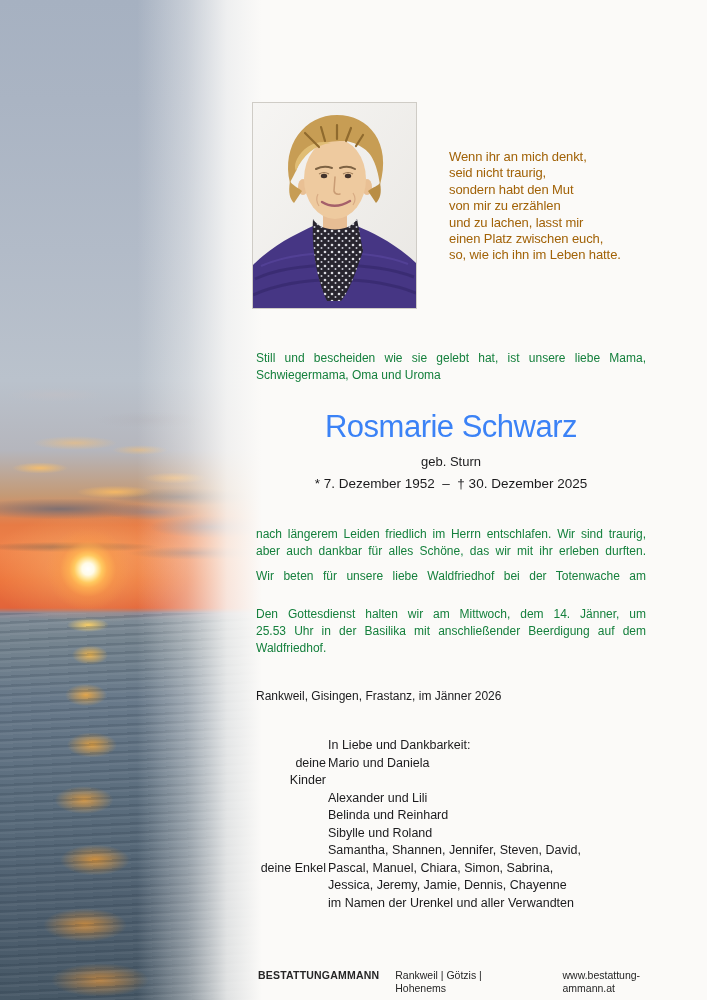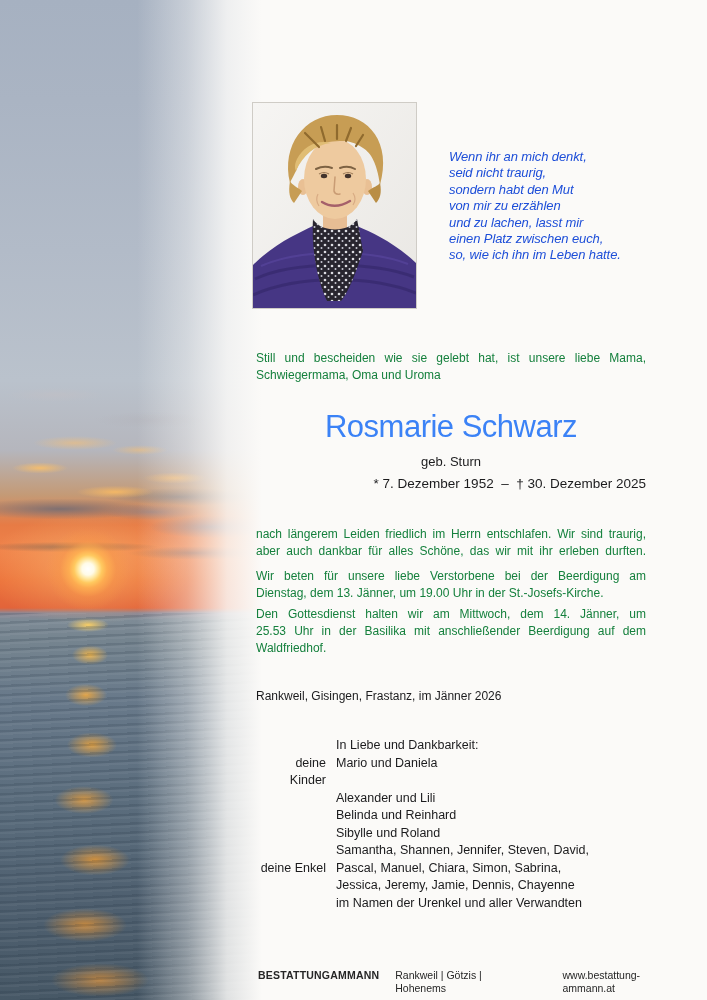--- a/index.html
+++ b/index.html
@@ -62,38 +62,38 @@
   }
   
   .portrait{
     position:absolute;left:252px;top:102px;width:163px;height:205px;
     border:1px solid #cfccc6;background:#f4f3f1;
   }
   .portrait svg{display:block;}
   
   .poem{
     position:absolute;left:449px;top:149px;width:220px;
-    font-size:13px;line-height:16.4px;font-style:italic;color:#1d4ed8;
+    font-size:13px;line-height:16.4px;color:#a16207;
     letter-spacing:-0.1px;
   }
   .col{position:absolute;left:256px;width:390px;}
   .line,.jline{font-size:12px;line-height:17px;color:#15803d;}
   .jline{text-align:justify;text-align-last:justify;}
   .intro{top:350px;}
   .name{
     position:absolute;left:256px;top:410px;width:390px;text-align:center;
     font-size:31px;line-height:34px;letter-spacing:-0.5px;color:#3b82f6;
   }
   .maiden{position:absolute;left:256px;top:454px;width:390px;text-align:center;font-size:13px;line-height:16px;}
-  .dates{position:absolute;left:256px;top:475px;width:390px;text-align:right;font-size:13.5px;line-height:17px;white-space:pre;}
+  .dates{position:absolute;left:256px;top:475px;width:390px;text-align:center;font-size:13.5px;line-height:17px;white-space:pre;}
   .para1{top:526px;} .para2{top:568px;} .para3{top:606px;}
   .city{position:absolute;left:256px;top:688px;font-size:12px;line-height:17px;}
   .family{position:absolute;left:256px;top:737px;width:400px;font-size:12.5px;line-height:17.5px;}
   .frow{display:flex;}
-  .flabel{display:inline-block;width:70px;text-align:right;margin-right:10px;flex:0 0 70px;}
+  .flabel{display:inline-block;width:70px;text-align:right;margin-right:2px;flex:0 0 70px;}
   .ftext{display:inline-block;}
   .footer{
     position:absolute;left:258px;top:969px;width:430px;
     font-size:10.5px;line-height:13px;color:#262626;display:flex;align-items:baseline;
   }
   .brand1{font-weight:700;letter-spacing:.2px;}
   .brand2{font-weight:700;letter-spacing:.2px;margin-left:0;}
   .locs{margin-left:16px;}
   .site{margin-left:32px;}
 </style>
@@ -176,22 +176,21 @@
 
 <div class="name">Rosmarie Schwarz</div>
 <div class="maiden">geb. Sturn</div>
 <div class="dates">* 7. Dezember 1952  –  † 30. Dezember 2025</div>
 
 <div class="col para1">
   <div class="jline">nach längerem Leiden friedlich im Herrn entschlafen. Wir sind traurig,</div>
   <div class="jline">aber auch dankbar für alles Schöne, das wir mit ihr erleben durften.</div>
 </div>
 <div class="col para2">
-  <div class="jline">Wir beten für unsere liebe Verstorbene bei der Beerdigung am</div>
-  <div class="line">Dienstag, dem 13. Jänner, um 19.00 Uhr in der St.-Josefs-Kirche.</div>
+  <div class="jline">Wir beten für unsere liebe Waldfriedhof bei der Totenwache am</div>
 </div>
 <div class="col para3">
   <div class="jline">Den Gottesdienst halten wir am Mittwoch, dem 14. Jänner, um</div>
   <div class="jline">25.53 Uhr in der Basilika mit anschließender Beerdigung auf dem</div>
   <div class="line">Waldfriedhof.</div>
 </div>
 
 <div class="city">Rankweil, Gisingen, Frastanz, im Jänner 2026</div>
 
 <div class="family">

